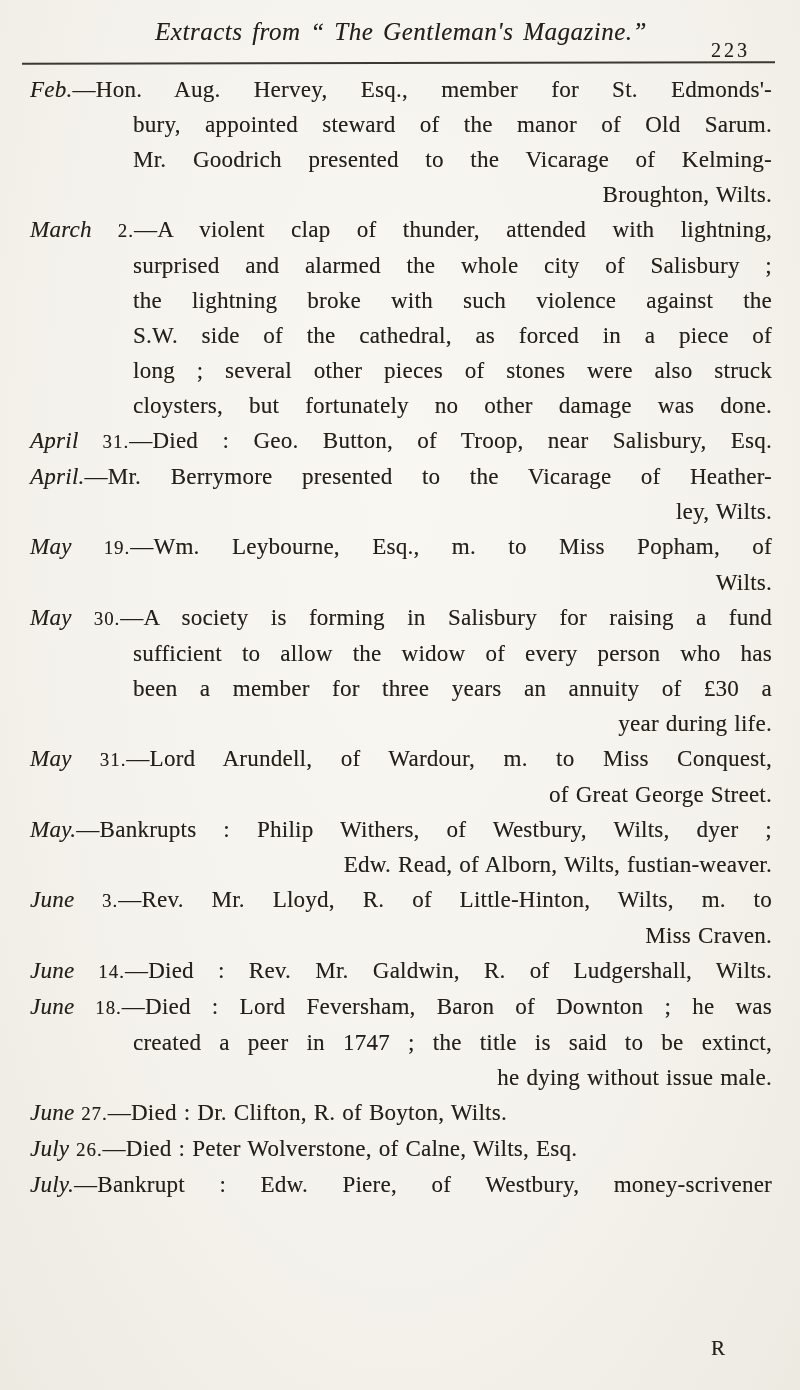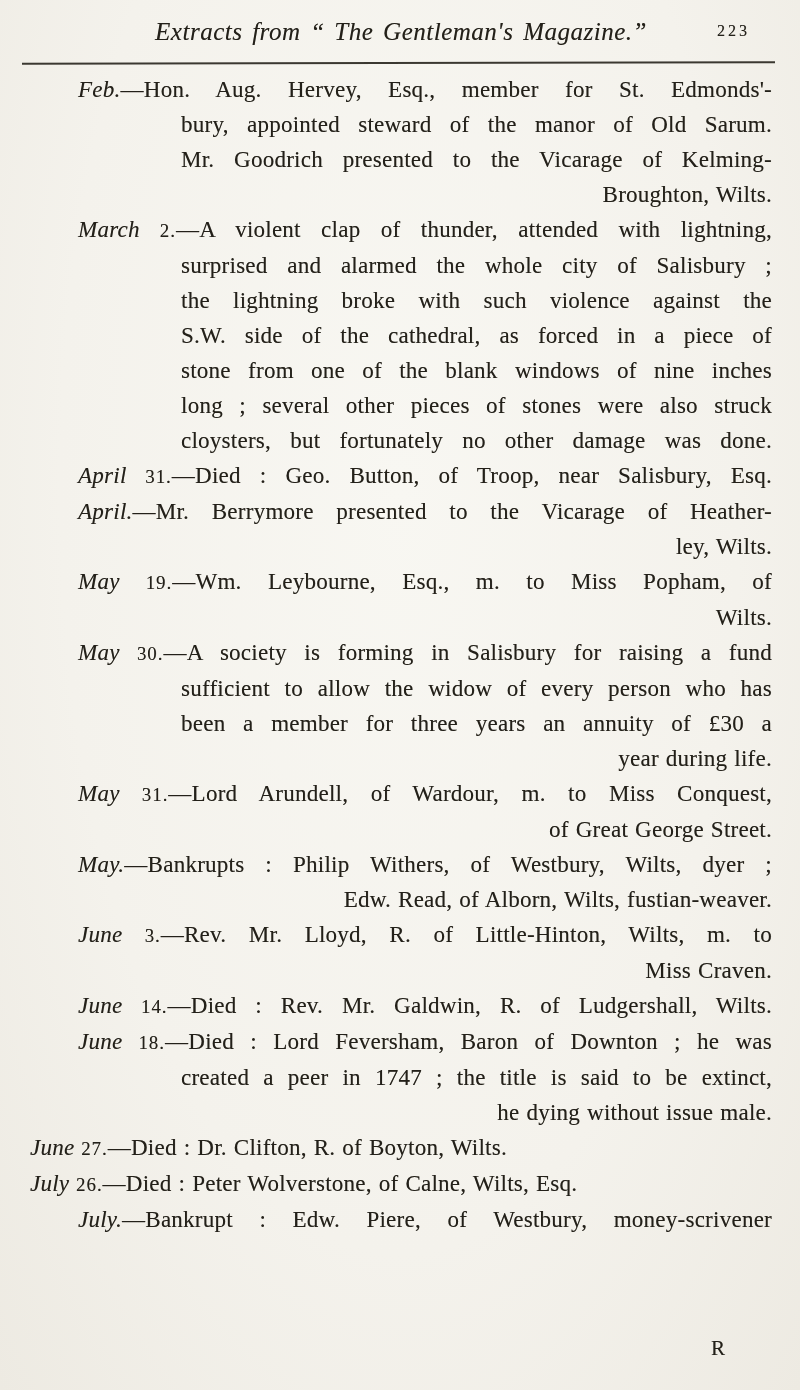--- a/index.html
+++ b/index.html
@@ -14,35 +14,35 @@
     color: var(--ink, #232019);
     background: radial-gradient(ellipse at 50% 35%, #f8f7f2 0%, #f4f2ec 60%, #edeae2 100%);
     text-shadow: 0.2px 0.2px 0.4px rgba(45,42,36,0.40);
   }
   .header { position: absolute; top: 18px; left: 30px; width: 742px; height: 38px; }
   .title {
     text-align: center; font-style: italic; font-size: 25px;
     letter-spacing: 0.5px; word-spacing: 3px;
   }
   .pagenum {
-    position: absolute; right: 22px; top: 4px;
-    font-size: 16px; letter-spacing: 3px;
+    position: absolute; right: 22px; top: 21px;
+    font-size: 20px; letter-spacing: 3px;
   }
   .rule {
     position: absolute; top: 62px; left: 22px; width: 753px;
     border-top: 2px solid #3b3831;
     transform: rotate(-0.12deg);
   }
   .entries {
     position: absolute; top: 72px; left: 30px; width: 742px;
     font-size: 23px; line-height: 35px; letter-spacing: 0.25px; word-spacing: 1px;
   }
   .line { text-align: left; }
   .line.cont { padding-left: 103px; text-align: right; }
-  .line.just { text-align: justify; text-align-last: justify; text-justify: inter-word; margin-left: 48px; }
+  .line.just { text-align: justify; text-align-last: justify; text-justify: inter-word; }
   .month { font-style: italic; }
   .day { font-size: 0.82em; letter-spacing: 1px; }
   .sig { position: absolute; right: 74px; top: 1336px; font-size: 21px; letter-spacing: 1px; }
 </style>
 </head>
 <body style="--bg: #f4f2ec; --ink: #232019;">
 
 <div class="page">
   <div class="header">
     <div class="title">Extracts from “ The Gentleman's Magazine.”</div>
@@ -51,21 +51,20 @@
   <div class="rule"></div>
   <div class="entries">
       <div class="line just"><span class="month">Feb.</span>—Hon. Aug. Hervey, Esq., member for St. Edmonds'-</div>
       <div class="line cont just">bury, appointed steward of the manor of Old Sarum.</div>
       <div class="line cont just">Mr. Goodrich presented to the Vicarage of Kelming-</div>
       <div class="line cont">Broughton, Wilts.</div>
       <div class="line just"><span class="month">March</span><span class="day"> 2.</span>—A violent clap of thunder, attended with lightning,</div>
       <div class="line cont just">surprised and alarmed the whole city of Salisbury ;</div>
       <div class="line cont just">the lightning broke with such violence against the</div>
       <div class="line cont just">S.W. side of the cathedral, as forced in a piece of</div>
-      <div class="line cont just">stone from one of the blank windows of nine inches</div>
       <div class="line cont just">long ; several other pieces of stones were also struck</div>
       <div class="line cont just">cloysters, but fortunately no other damage was done.</div>
       <div class="line just"><span class="month">April</span><span class="day"> 31.</span>—Died : Geo. Button, of Troop, near Salisbury, Esq.</div>
       <div class="line just"><span class="month">April.</span>—Mr. Berrymore presented to the Vicarage of Heather-</div>
       <div class="line cont">ley, Wilts.</div>
       <div class="line just"><span class="month">May</span><span class="day"> 19.</span>—Wm. Leybourne, Esq., m. to Miss Popham, of</div>
       <div class="line cont">Wilts.</div>
       <div class="line just"><span class="month">May</span><span class="day"> 30.</span>—A society is forming in Salisbury for raising a fund</div>
       <div class="line cont just">sufficient to allow the widow of every person who has</div>
       <div class="line cont just">been a member for three years an annuity of £30 a</div>

